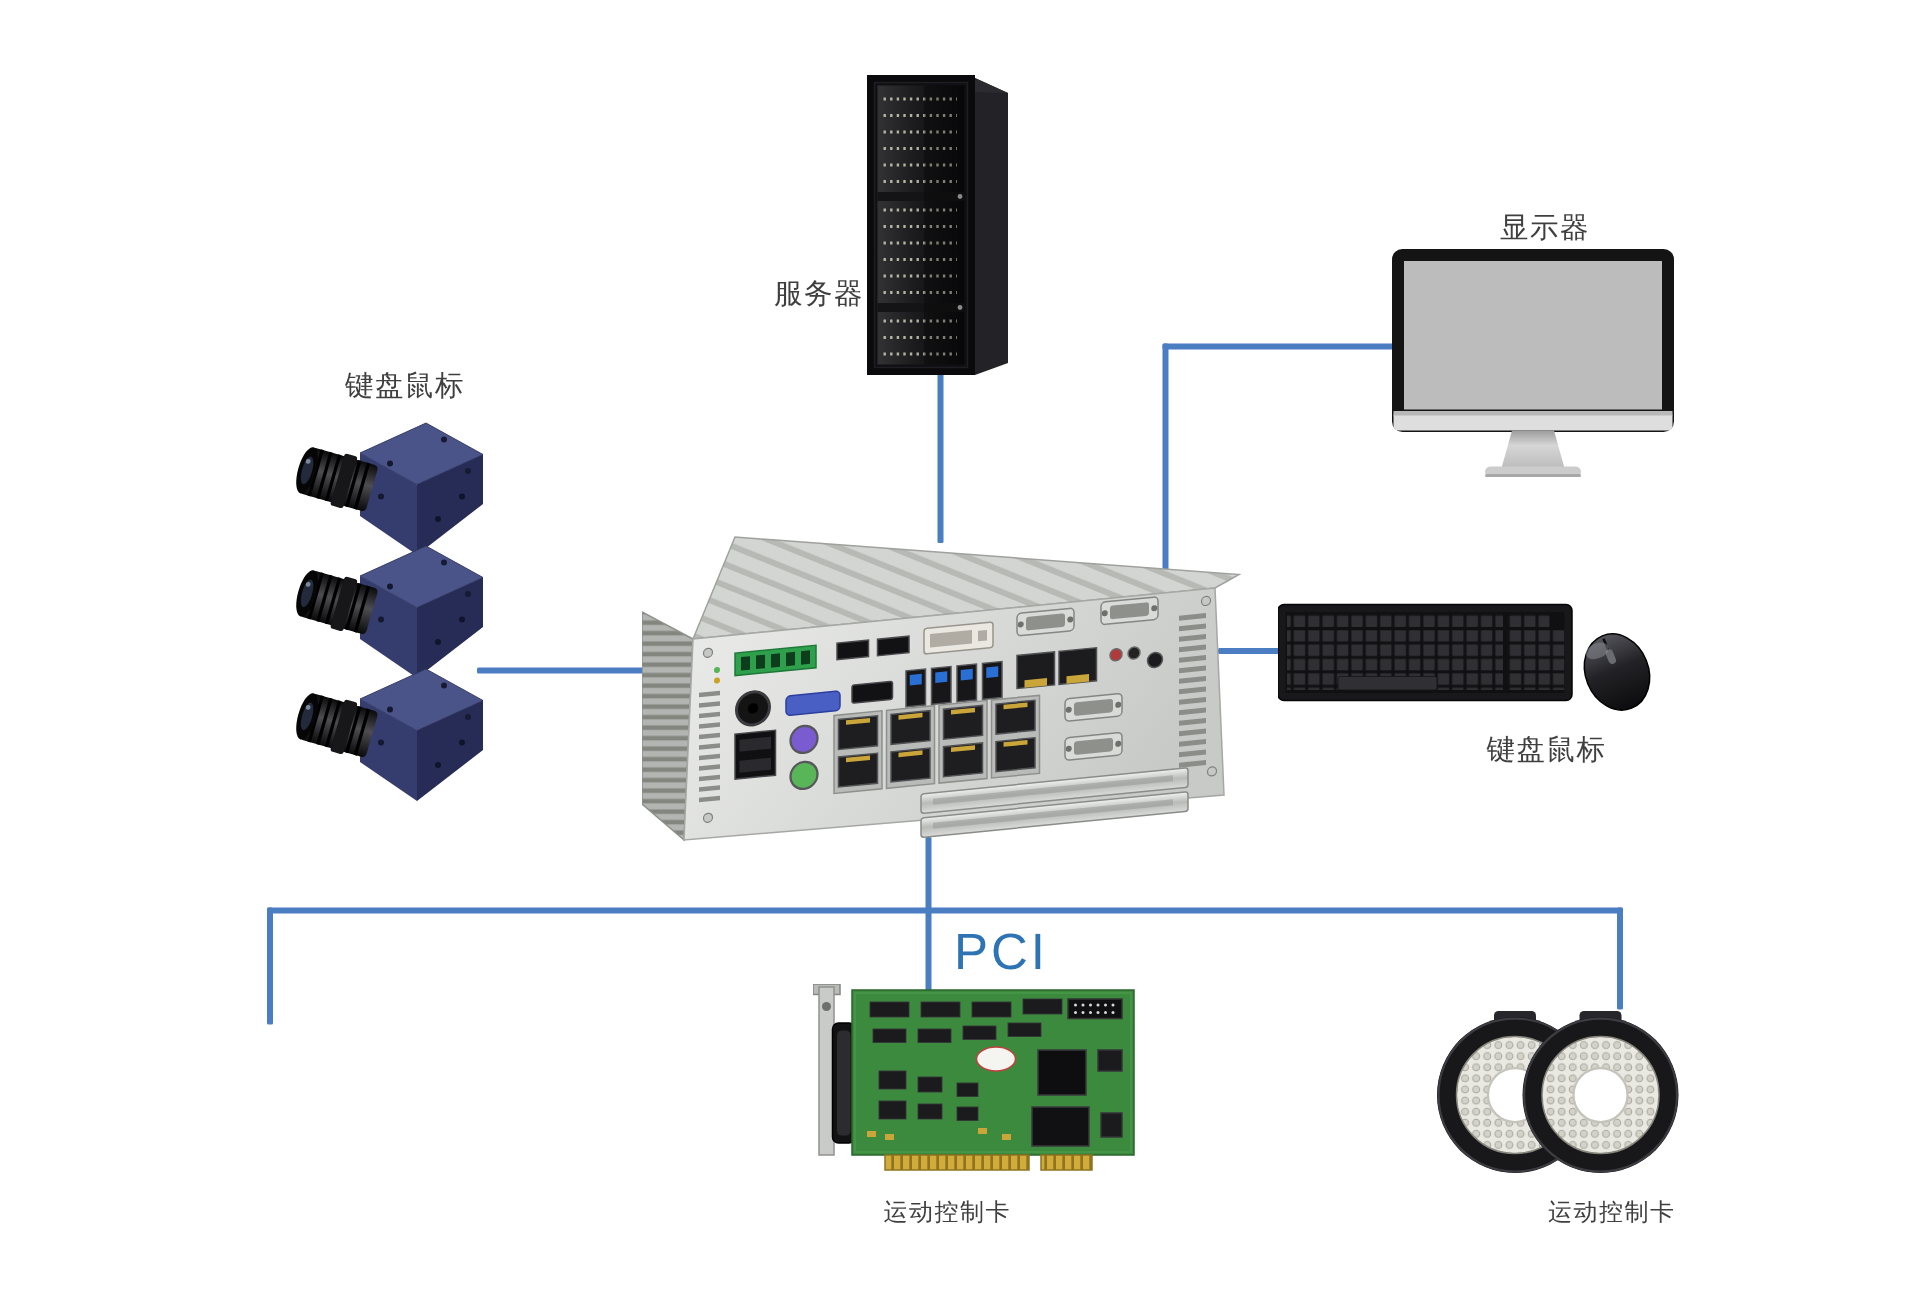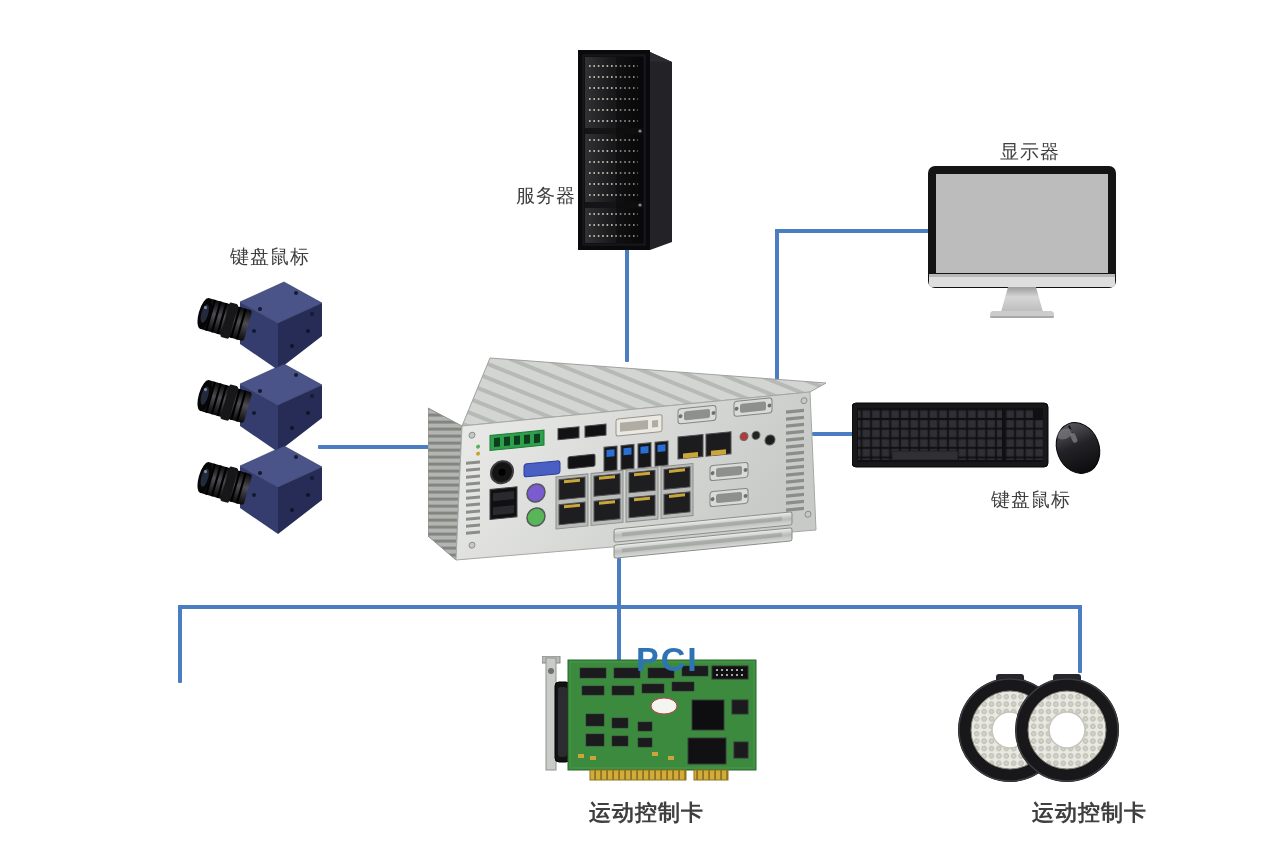--- a/index.html
+++ b/index.html
@@ -5,25 +5,25 @@
   html,body{margin:0;padding:0;background:#f4f4f4;}
   .canvas{
     position:relative;width:1280px;height:867px;margin:0 auto;
     background:#ffffff;overflow:hidden;
     font-family:"Liberation Sans","DejaVu Sans",sans-serif;
   }
   .label{
     position:absolute;color:#3f3f3f;font-size:19px;letter-spacing:1px;
     white-space:nowrap;
   }
-  .label.small{font-size:22px;font-weight:bold;}
+  .label.small{font-size:16px;}
   .line{position:absolute;background:#4A7DC2;border-radius:1px;}
   .bus-label{
     position:absolute;left:636px;top:616px;color:#2E74B5;
-    font-size:34px;font-weight:bold;letter-spacing:2px;margin-top:24px;
+    font-size:34px;font-weight:normal;letter-spacing:2px;
   }
   .alarm-label{position:absolute;left:162px;top:683px;color:#3f3f3f;font-size:18px;line-height:26px;letter-spacing:1px;}
   .dev{position:absolute;}
 </style>
 </head>
 <body>
 
 <div class="canvas">
 
   <div class="line" style="left:625px;top:246px;width:4px;height:116px;"></div>

